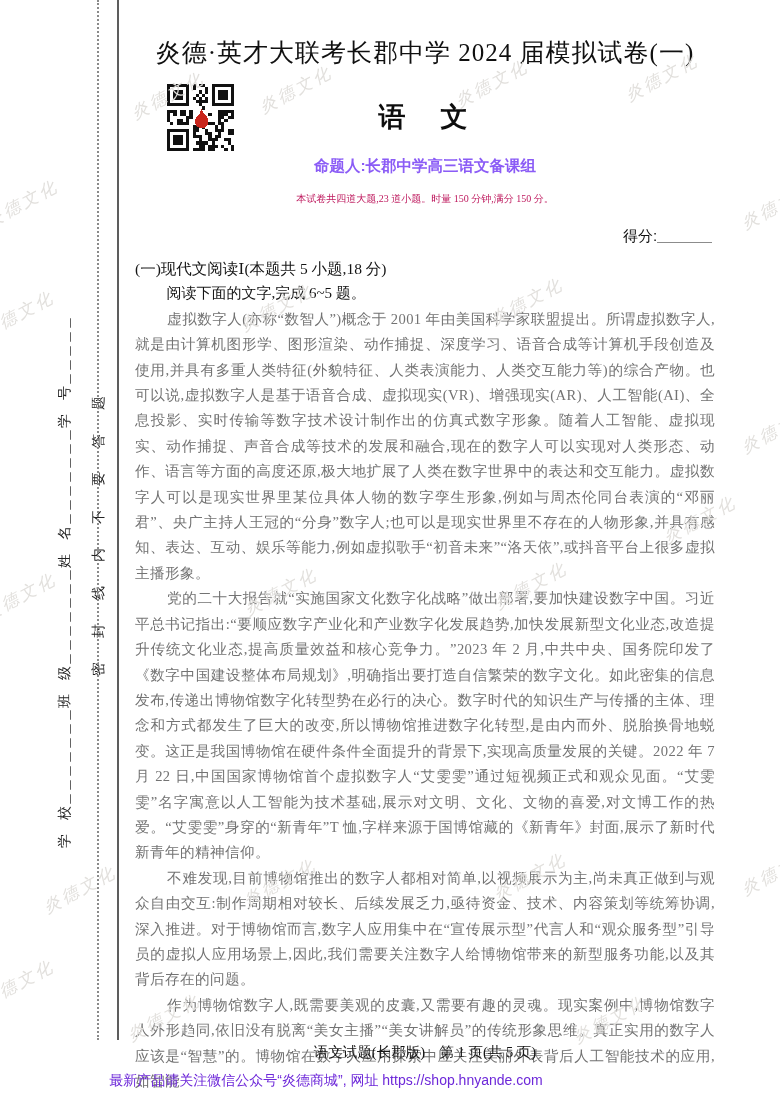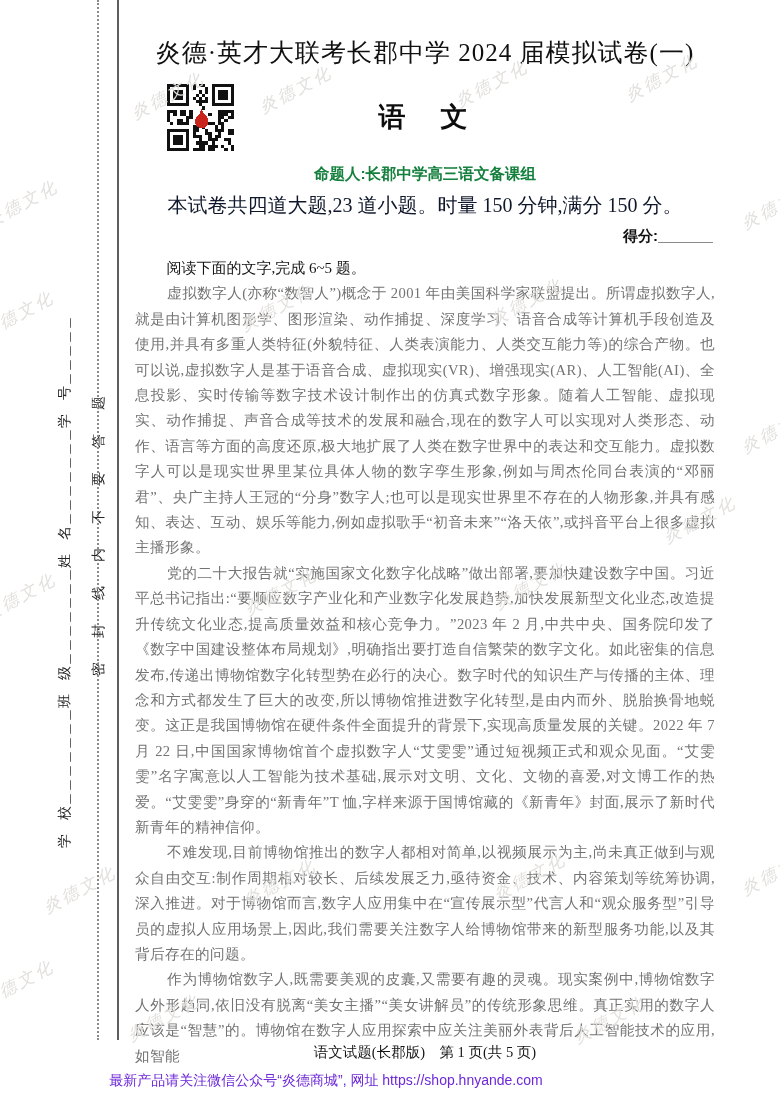--- a/index.html
+++ b/index.html
@@ -31,27 +31,27 @@
   .main-title{
     position:absolute;left:135px;width:580px;top:36px;text-align:center;
     font-size:25px;font-weight:normal;letter-spacing:1px;color:#101010;
   }
   .qr-box{position:absolute;left:167px;top:84px;width:67px;height:67px;}
   .subject-title{
     position:absolute;left:135px;width:580px;top:99px;text-align:center;
     font-size:27px;font-weight:bold;letter-spacing:4px;color:#0d0d0d;
   }
   .setter-line{
-    position:absolute;left:135px;width:580px;top:164px;text-align:center;
-    font-family:"Liberation Sans","DejaVu Sans",sans-serif;font-weight:bold;font-size:15.5px;color:#15803d;
-  }
-  .info-line{position:absolute;left:135px;width:580px;top:192px;text-align:center;font-size:20px;color:#0f172a;}
+    position:absolute;left:135px;width:580px;top:156px;text-align:center;
+    font-family:"Liberation Sans","DejaVu Sans",sans-serif;font-weight:bold;font-size:15.5px;color:#8b5cf6;
+  }
+  .info-line{position:absolute;left:135px;width:580px;top:192px;text-align:center;font-size:10px;color:#be185d;}
   .score-row{
     position:absolute;left:623px;top:227px;
-    font-family:"Liberation Sans","DejaVu Sans",sans-serif;font-weight:bold;font-size:15px;color:#111;
+    font-family:"Liberation Sans","DejaVu Sans",sans-serif;font-weight:normal;font-size:15px;color:#111;
   }
   .score-line{display:inline-block;width:55px;border-bottom:1.8px solid #8c8c8c;height:14px;vertical-align:-2px;}
   
   .textblock{position:absolute;left:135px;width:580px;top:256px;line-height:25.4px;}
   .h1{font-family:"Liberation Sans","DejaVu Sans",sans-serif;font-weight:bold;font-size:15.5px;color:#0e0e0e;}
   .h2{font-size:15.5px;color:#141414;}
   .instr{font-size:15px;text-indent:2.1em;color:#141414;}
   .para{
     margin:0;font-size:14.6px;text-align:justify;text-align-last:left;
     text-indent:2.2em;word-break:break-all;color:#737373;letter-spacing:0.4px;
@@ -200,20 +200,21 @@
         <rect x="20" y="20" width="1" height="1" fill="#111111"></rect>
         <path d="M10.6 7.6c.1 1.2-.4 1.8-1.1 2.5-.8.8-1.1 1.8-.5 2.7.5.9 1.6 1.3 2.5 1 1-.3 1.6-1.2 1.5-2.3-.1-.9-.7-1.5-1.2-2.1-.4-.5-.9-1-1.2-1.8z" fill="#c9251c"></path>
       </svg>
   </div>
   <div class="subject-title">语　文</div>
   <div class="setter-line">命题人:长郡中学高三语文备课组</div>
   <div class="info-line">本试卷共四道大题,23 道小题。时量 150 分钟,满分 150 分。</div>
   <div class="score-row"><span>得分:</span><span class="score-line"></span></div>
 
   <div class="textblock">
+    <div class="h2">(一)现代文阅读Ⅰ(本题共 5 小题,18 分)</div>
     <div class="instr">阅读下面的文字,完成 6~5 题。</div>
     <p class="para">虚拟数字人(亦称“数智人”)概念于 2001 年由美国科学家联盟提出。所谓虚拟数字人,就是由计算机图形学、图形渲染、动作捕捉、深度学习、语音合成等计算机手段创造及使用,并具有多重人类特征(外貌特征、人类表演能力、人类交互能力等)的综合产物。也可以说,虚拟数字人是基于语音合成、虚拟现实(VR)、增强现实(AR)、人工智能(AI)、全息投影、实时传输等数字技术设计制作出的仿真式数字形象。随着人工智能、虚拟现实、动作捕捉、声音合成等技术的发展和融合,现在的数字人可以实现对人类形态、动作、语言等方面的高度还原,极大地扩展了人类在数字世界中的表达和交互能力。虚拟数字人可以是现实世界里某位具体人物的数字孪生形象,例如与周杰伦同台表演的“邓丽君”、央广主持人王冠的“分身”数字人;也可以是现实世界里不存在的人物形象,并具有感知、表达、互动、娱乐等能力,例如虚拟歌手“初音未来”“洛天依”,或抖音平台上很多虚拟主播形象。</p>
     <p class="para">党的二十大报告就“实施国家文化数字化战略”做出部署,要加快建设数字中国。习近平总书记指出:“要顺应数字产业化和产业数字化发展趋势,加快发展新型文化业态,改造提升传统文化业态,提高质量效益和核心竞争力。”2023 年 2 月,中共中央、国务院印发了《数字中国建设整体布局规划》,明确指出要打造自信繁荣的数字文化。如此密集的信息发布,传递出博物馆数字化转型势在必行的决心。数字时代的知识生产与传播的主体、理念和方式都发生了巨大的改变,所以博物馆推进数字化转型,是由内而外、脱胎换骨地蜕变。这正是我国博物馆在硬件条件全面提升的背景下,实现高质量发展的关键。2022 年 7 月 22 日,中国国家博物馆首个虚拟数字人“艾雯雯”通过短视频正式和观众见面。“艾雯雯”名字寓意以人工智能为技术基础,展示对文明、文化、文物的喜爱,对文博工作的热爱。“艾雯雯”身穿的“新青年”T 恤,字样来源于国博馆藏的《新青年》封面,展示了新时代新青年的精神信仰。</p>
     <p class="para">不难发现,目前博物馆推出的数字人都相对简单,以视频展示为主,尚未真正做到与观众自由交互:制作周期相对较长、后续发展乏力,亟待资金、技术、内容策划等统筹协调,深入推进。对于博物馆而言,数字人应用集中在“宣传展示型”代言人和“观众服务型”引导员的虚拟人应用场景上,因此,我们需要关注数字人给博物馆带来的新型服务功能,以及其背后存在的问题。</p>
     <p class="para">作为博物馆数字人,既需要美观的皮囊,又需要有趣的灵魂。现实案例中,博物馆数字人外形趋同,依旧没有脱离“美女主播”“美女讲解员”的传统形象思维。真正实用的数字人应该是“智慧”的。博物馆在数字人应用探索中应关注美丽外表背后人工智能技术的应用,如智能</p>
   </div>
 
   <div class="page-info">语文试题(长郡版)　第 1 页(共 5 页)</div>
   <div class="promo">最新产品请关注微信公众号“炎德商城”, 网址 https://shop.hnyande.com</div>
 <div class="wm" style="left: 128px; top: 84px; color: rgb(226, 224, 221);">炎德文化</div>

